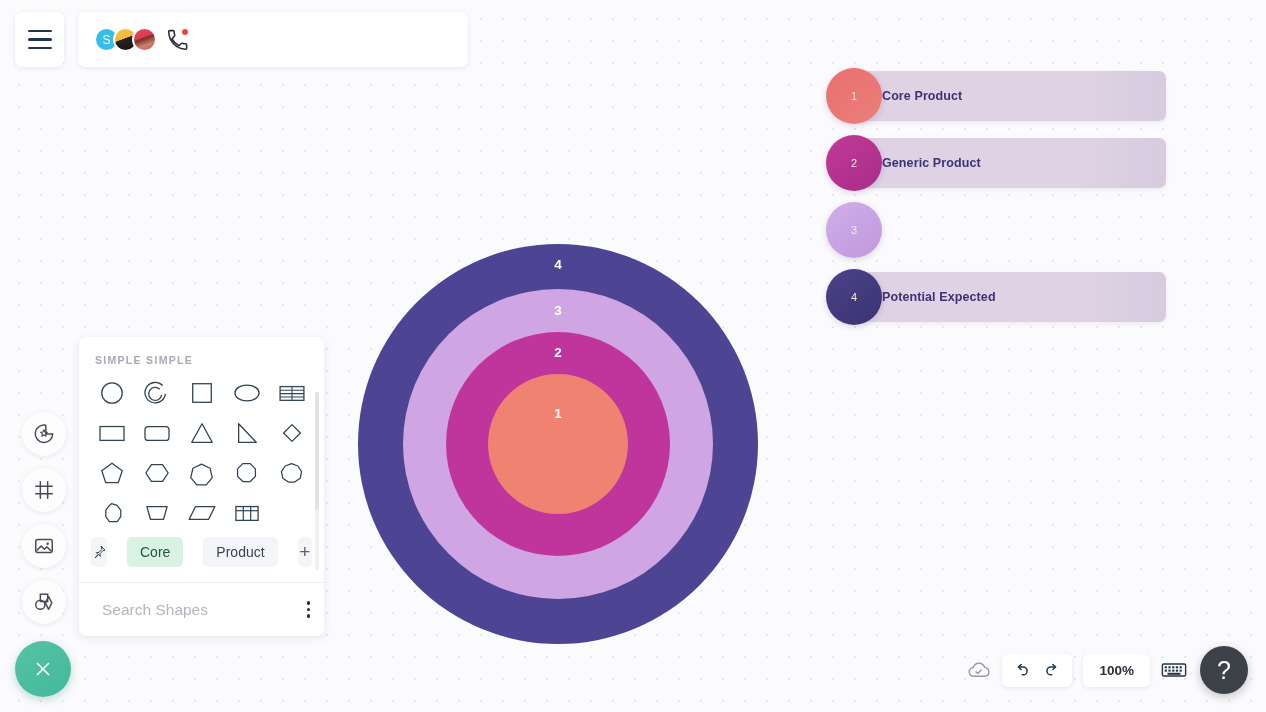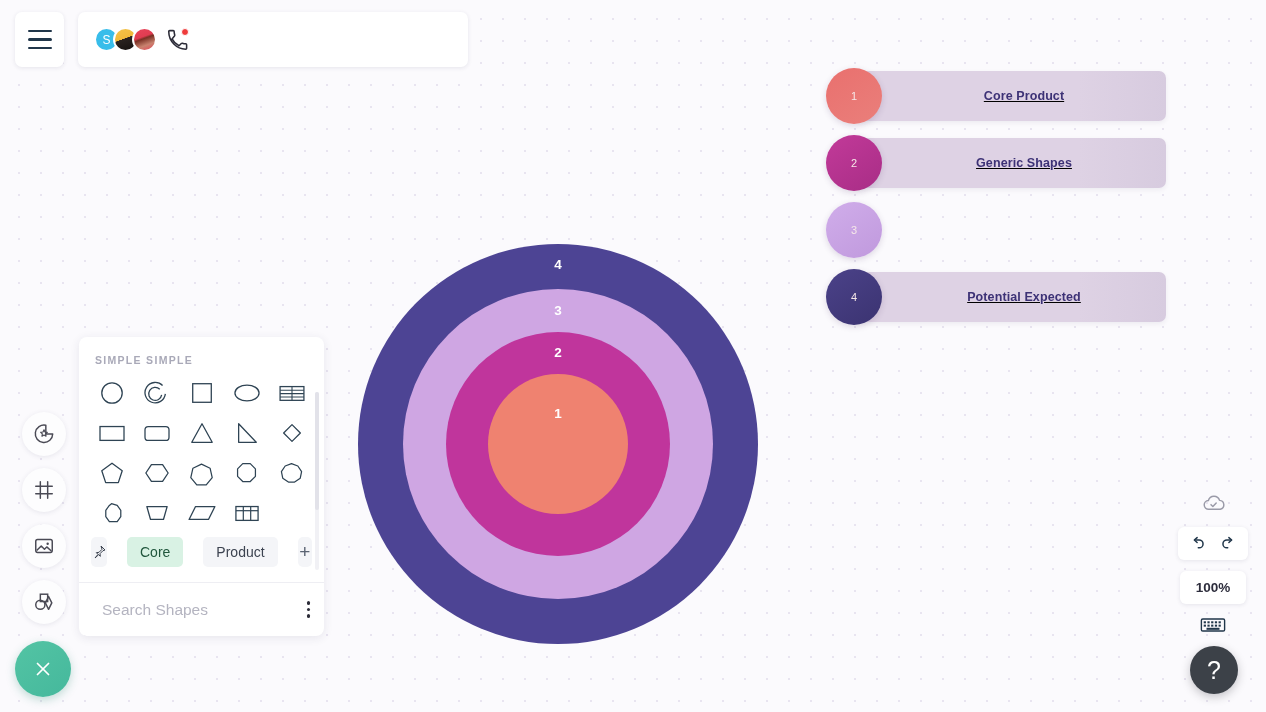--- a/index.html
+++ b/index.html
@@ -213,21 +213,21 @@
     height: 56px;
     margin-bottom: 11px;
   }
   .legend-bar {
     position: absolute;
     left: 28px; top: 3px;
     right: 0; height: 50px;
     border-radius: 7px;
     background: linear-gradient(90deg, #ded2e4 0%, #ded2e4 72%, #d7cbdf 100%);
     box-shadow: 0 2px 5px rgba(60,40,90,.07);
-    display: flex; align-items: center; justify-content: center; text-decoration: underline;
+    display: flex; align-items: center; 
   }
   .legend-label {
     font-size: 12.5px; font-weight: 700; color: #3d3276;
     letter-spacing: .1px;
     margin-left: 28px;
   }
   .legend-circle {
     position: absolute;
     left: 0; top: 0;
     width: 56px; height: 56px;
@@ -245,21 +245,21 @@
     width: 56px; height: 56px; border-radius: 50%;
     background: linear-gradient(140deg,#53c4a4,#45b89c);
     box-shadow: 0 3px 10px rgba(40,140,110,.28);
     display: flex; align-items: center; justify-content: center;
     cursor: pointer;
   }
 
   #bottom-right {
     position: absolute;
     right: 18px; bottom: 18px;
-    display: flex; align-items: center; gap: 11px; flex-direction: column;
+    display: flex; align-items: center; gap: 11px;
   }
   #cloud-icon { cursor: pointer; display: flex; }
   #undo-redo {
     background: #fff; border-radius: 6px;
     box-shadow: 0 1px 4px rgba(40,40,80,.10);
     display: flex; align-items: center;
     height: 33px; padding: 0 8px; gap: 8px;
   }
   #undo-redo > span { cursor: pointer; display: flex; padding: 2px; }
   #zoom-pill {
@@ -503,21 +503,21 @@
 
 <div id="legend">
   <div class="legend-row">
     <div class="legend-bar">
       <span class="legend-label">Core Product</span>
     </div>
     <div class="legend-circle" style="background:linear-gradient(145deg,#e9706e,#ea7f7b)">1</div>
   </div>
   <div class="legend-row">
     <div class="legend-bar">
-      <span class="legend-label">Generic Shapes</span>
+      <span class="legend-label">Generic Product</span>
     </div>
     <div class="legend-circle" style="background:linear-gradient(145deg,#c23a99,#a82d86)">2</div>
   </div>
   <div class="legend-row">
     <div class="legend-circle" style="background:linear-gradient(145deg,#d0adea,#c099dd)">3</div>
   </div>
   <div class="legend-row">
     <div class="legend-bar">
       <span class="legend-label">Potential Expected</span>
     </div>

